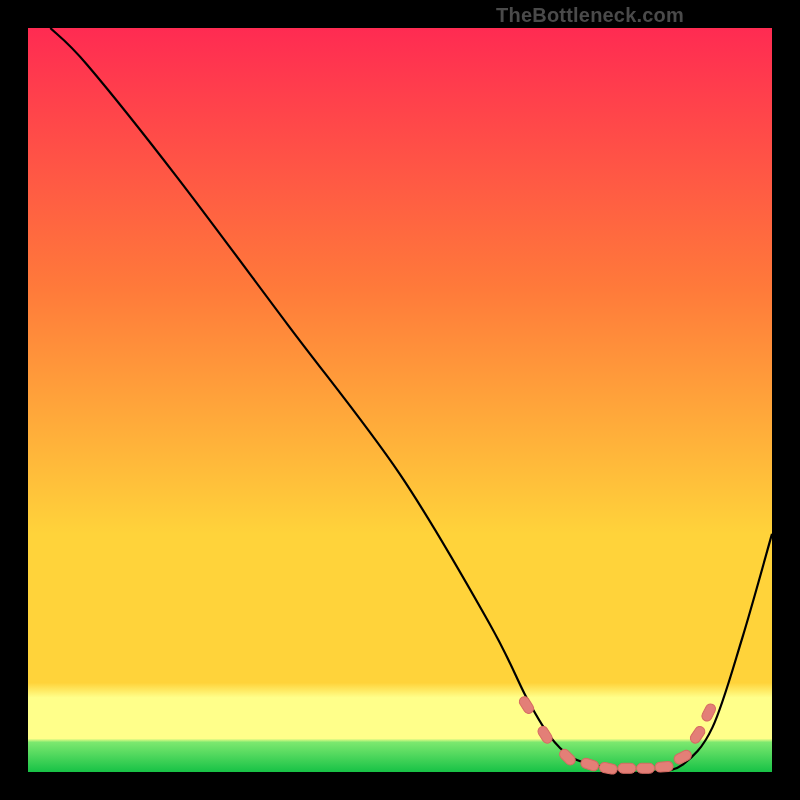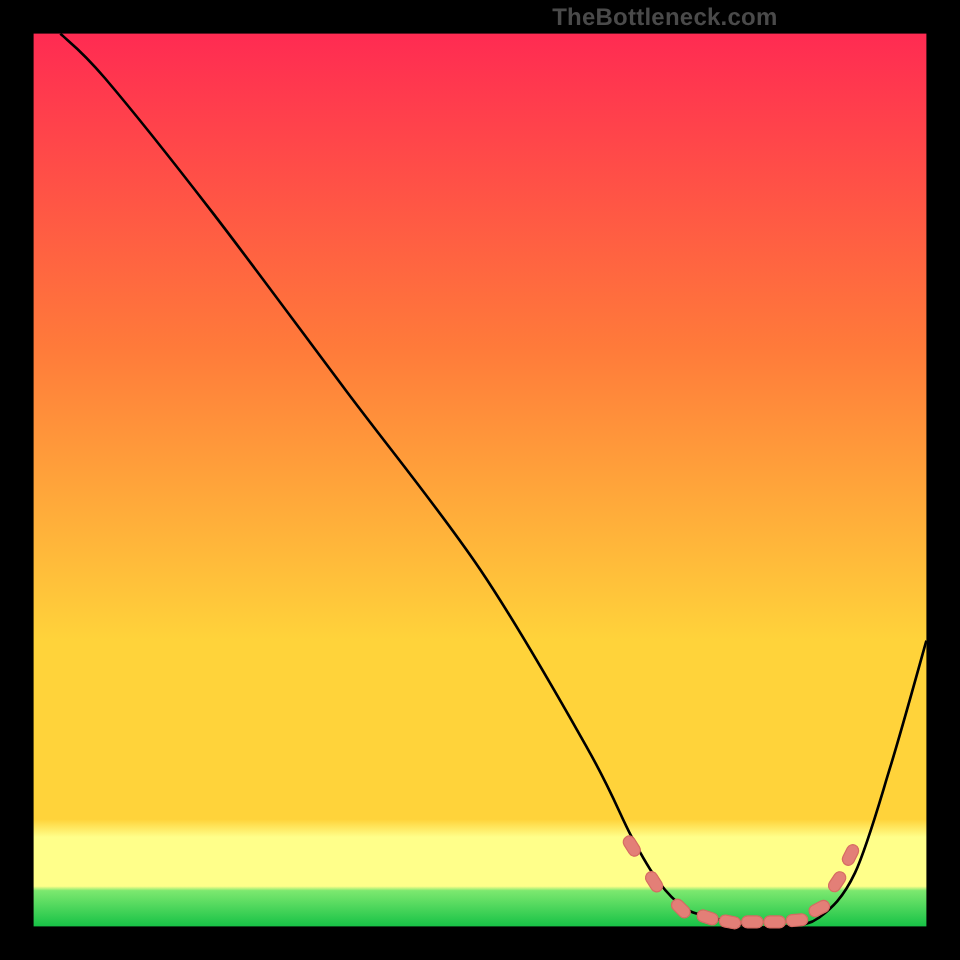--- a/index.html
+++ b/index.html
@@ -7,20 +7,21 @@
     padding: 0;
     width: 800px;
     height: 800px;
     background: #000;
     overflow: hidden;
   }
   .stage {
     position: relative;
     width: 660px;
     height: 800px;
+    padding-left: 36px;
   }
   svg {
     display: block;
     position: absolute;
     top: 0;
     left: 0;
   }
   .watermark {
     position: absolute;
     top: 4px;

